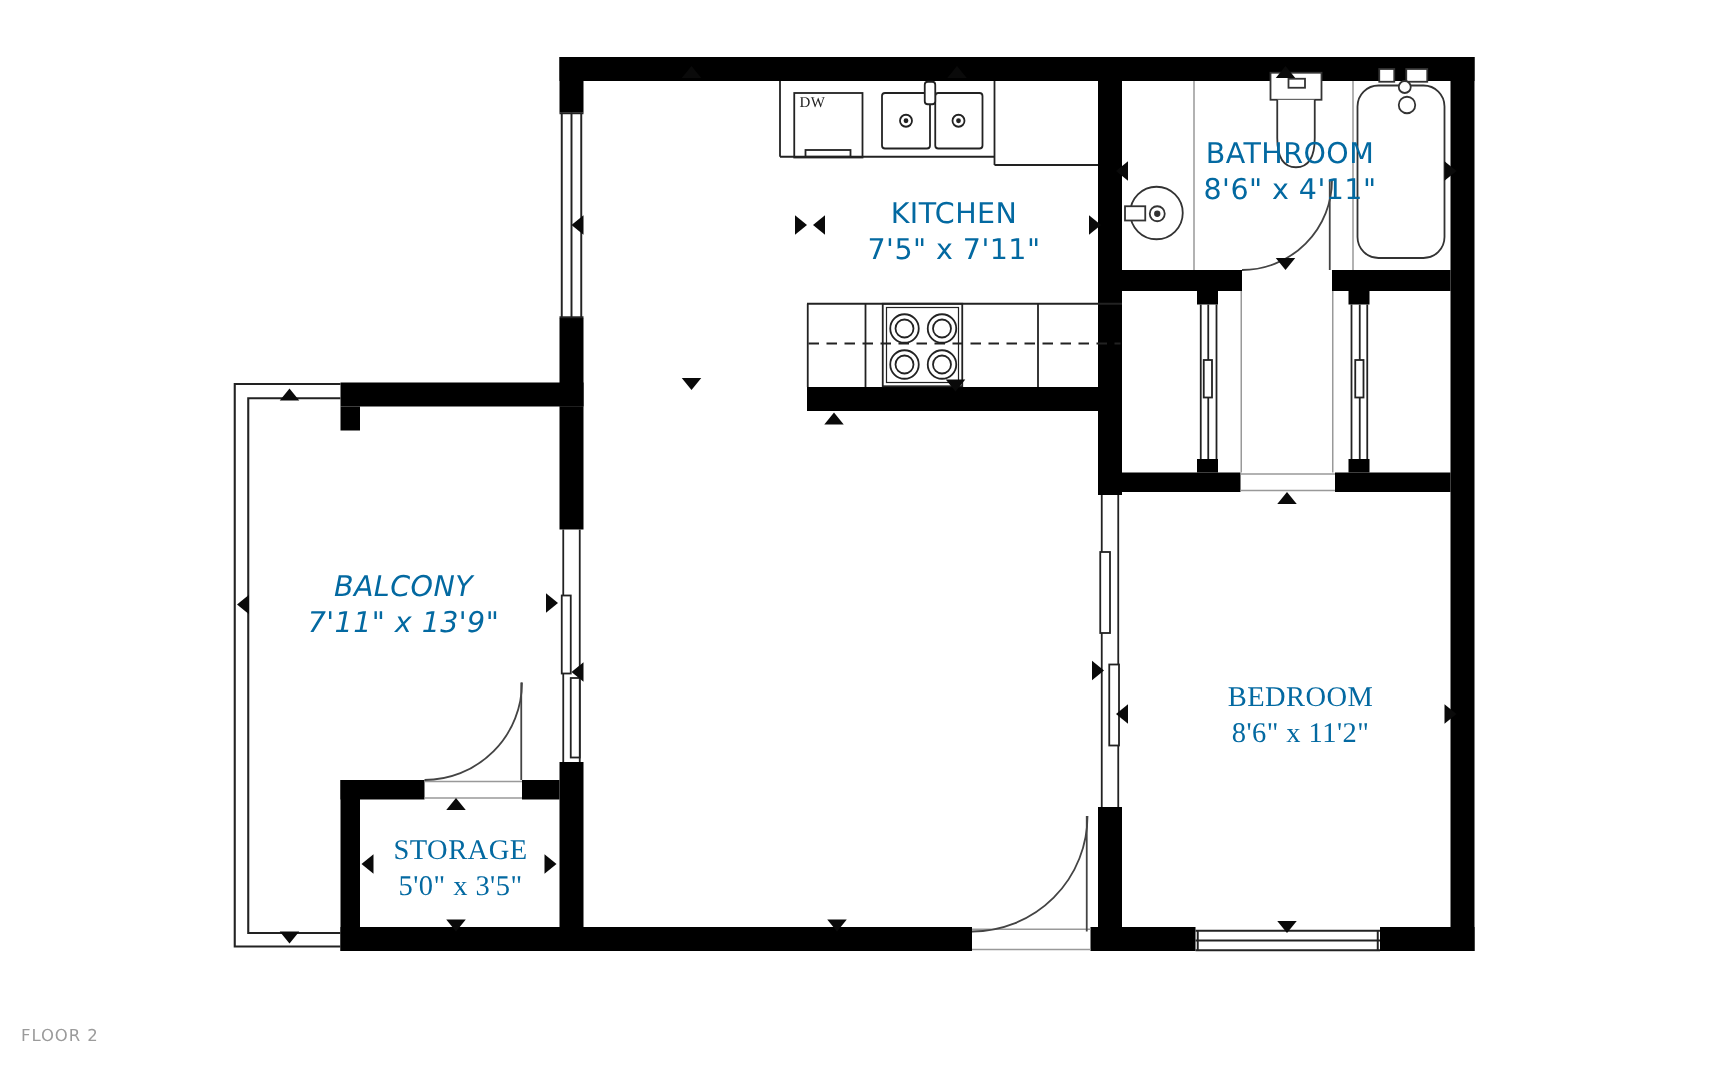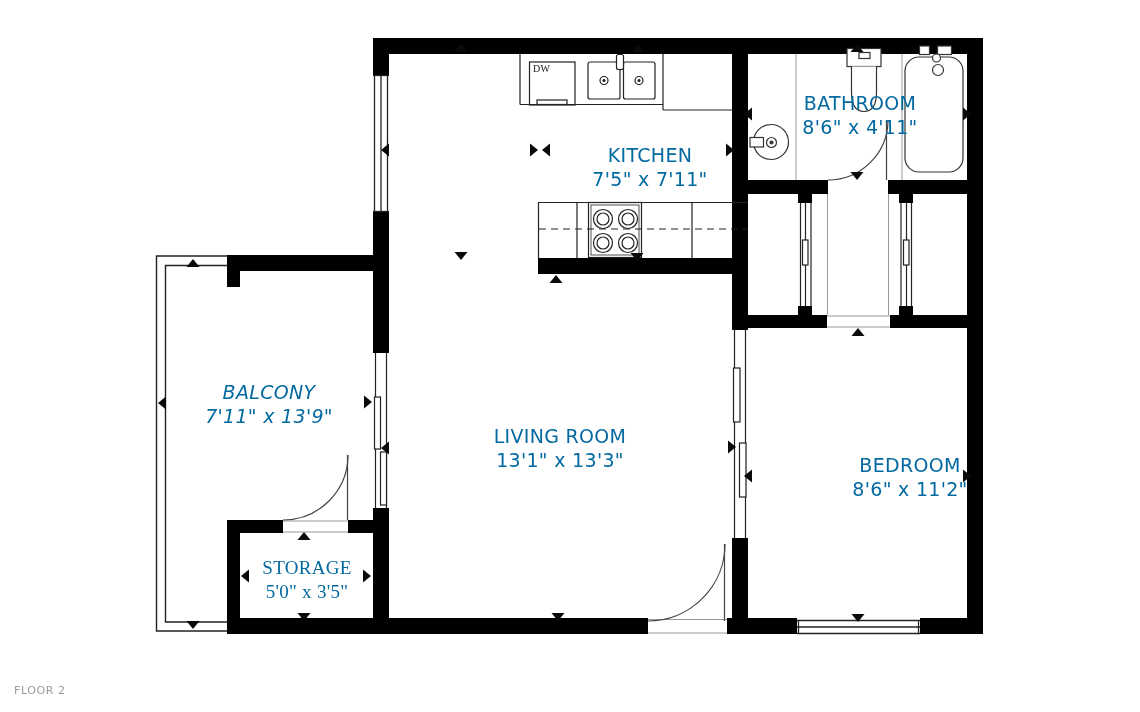--- a/index.html
+++ b/index.html
@@ -206,37 +206,33 @@
       <polygon points="186.5,621 199.5,621 193,629"></polygon>
       <polygon points="166,396.5 166,409.5 158,403"></polygon>
       <polygon points="364,395.5 364,408.5 372,402"></polygon>
       <polygon points="297.5,540 310.5,540 304,532"></polygon>
       <polygon points="297.5,613 310.5,613 304,621"></polygon>
       <polygon points="249,569.5 249,582.5 241,576"></polygon>
       <polygon points="363,569.5 363,582.5 371,576"></polygon>
     </g>
   </svg>
 
-  <div class="room-label" style="left:636px;top:167px;margin-left:14px;">
+  <div class="room-label" style="left:636px;top:155px;">
     <div>KITCHEN</div>
     <div>7'5" x 7'11"</div>
   </div>
   <div class="room-label" style="left:860px;top:115px;">
     <div>BATHROOM</div>
     <div>8'6" x 4'11"</div>
   </div>
   <div class="room-label" style="left:269px;top:404px;font-style:italic;">
     <div>BALCONY</div>
     <div>7'11" x 13'9"</div>
   </div>
-  <div class="room-label" style="left:560px;top:448px;">
-    <div>LIVING ROOM</div>
-    <div>13'1" x 13'3"</div>
-  </div>
-  <div class="room-label" style="left:910px;top:477px;">
+  <div class="room-label" style="left:867px;top:477px;font-family:Liberation Serif, serif;">
     <div>BEDROOM</div>
     <div>8'6" x 11'2"</div>
   </div>
   <div class="room-label" style="left:307px;top:579px;font-family:Liberation Serif, serif;">
     <div>STORAGE</div>
     <div>5'0" x 3'5"</div>
   </div>
 
   <div class="dw-label" style="left:533px;top:63px;">DW</div>
 

